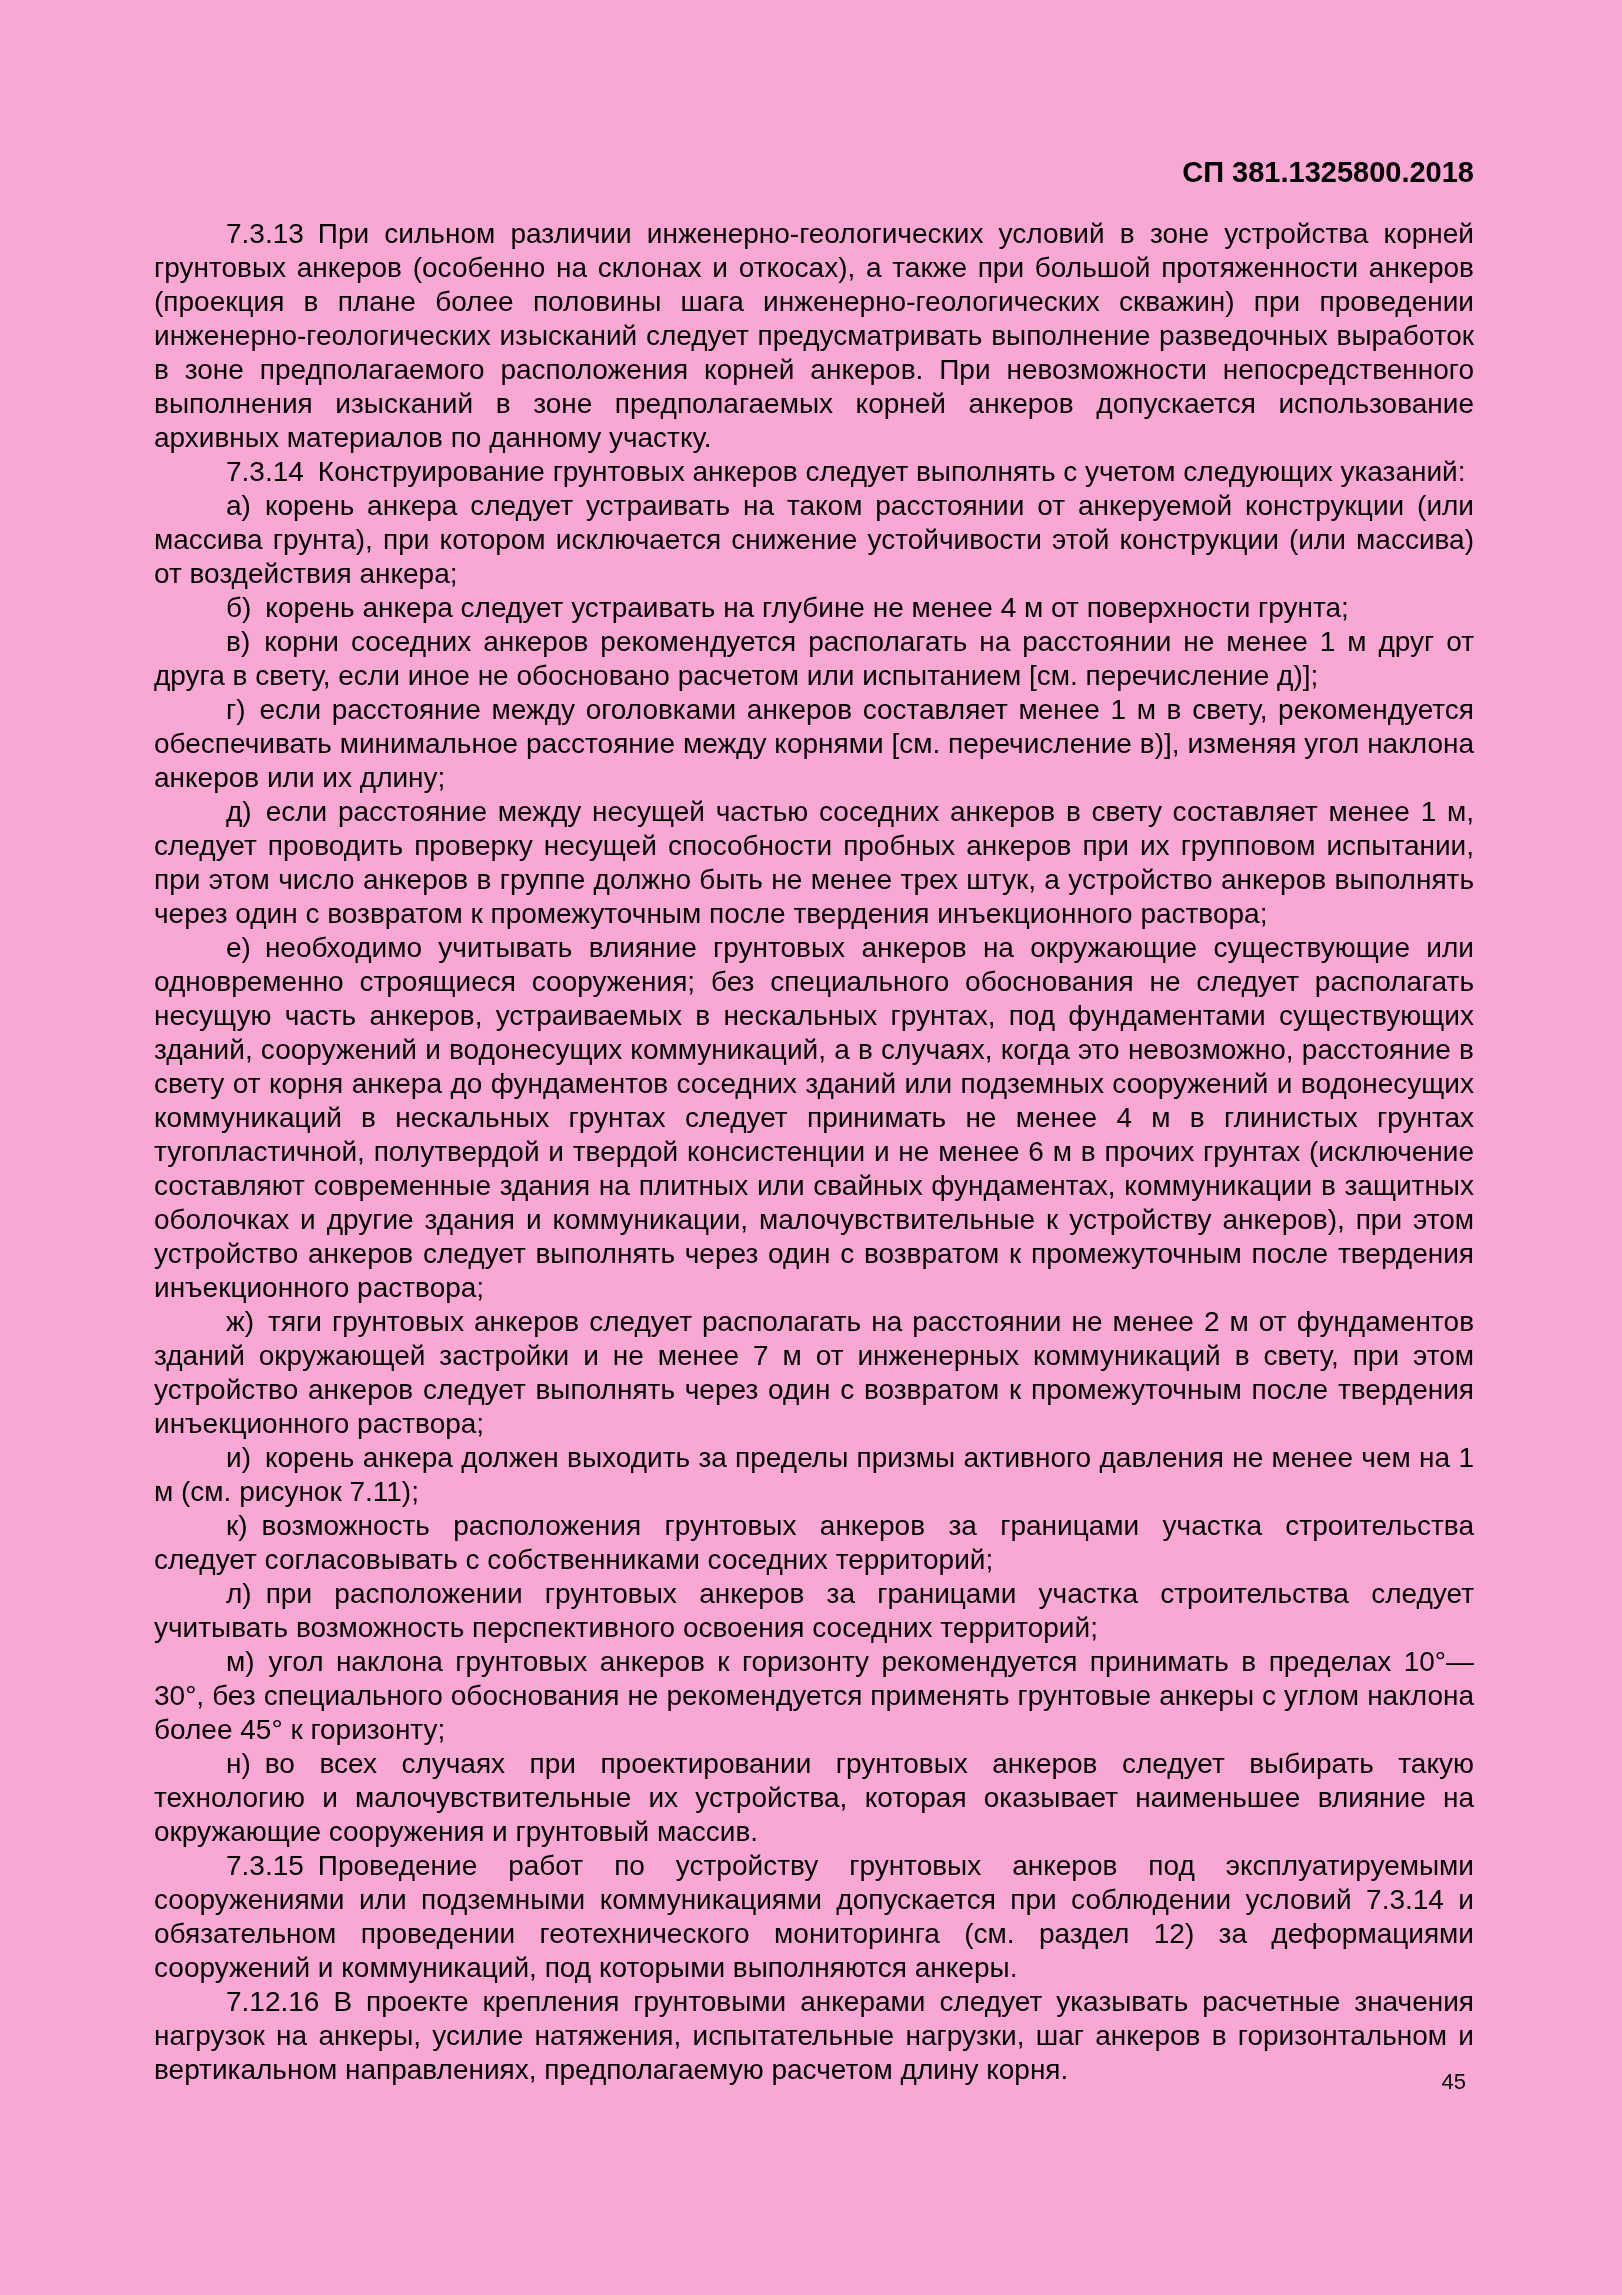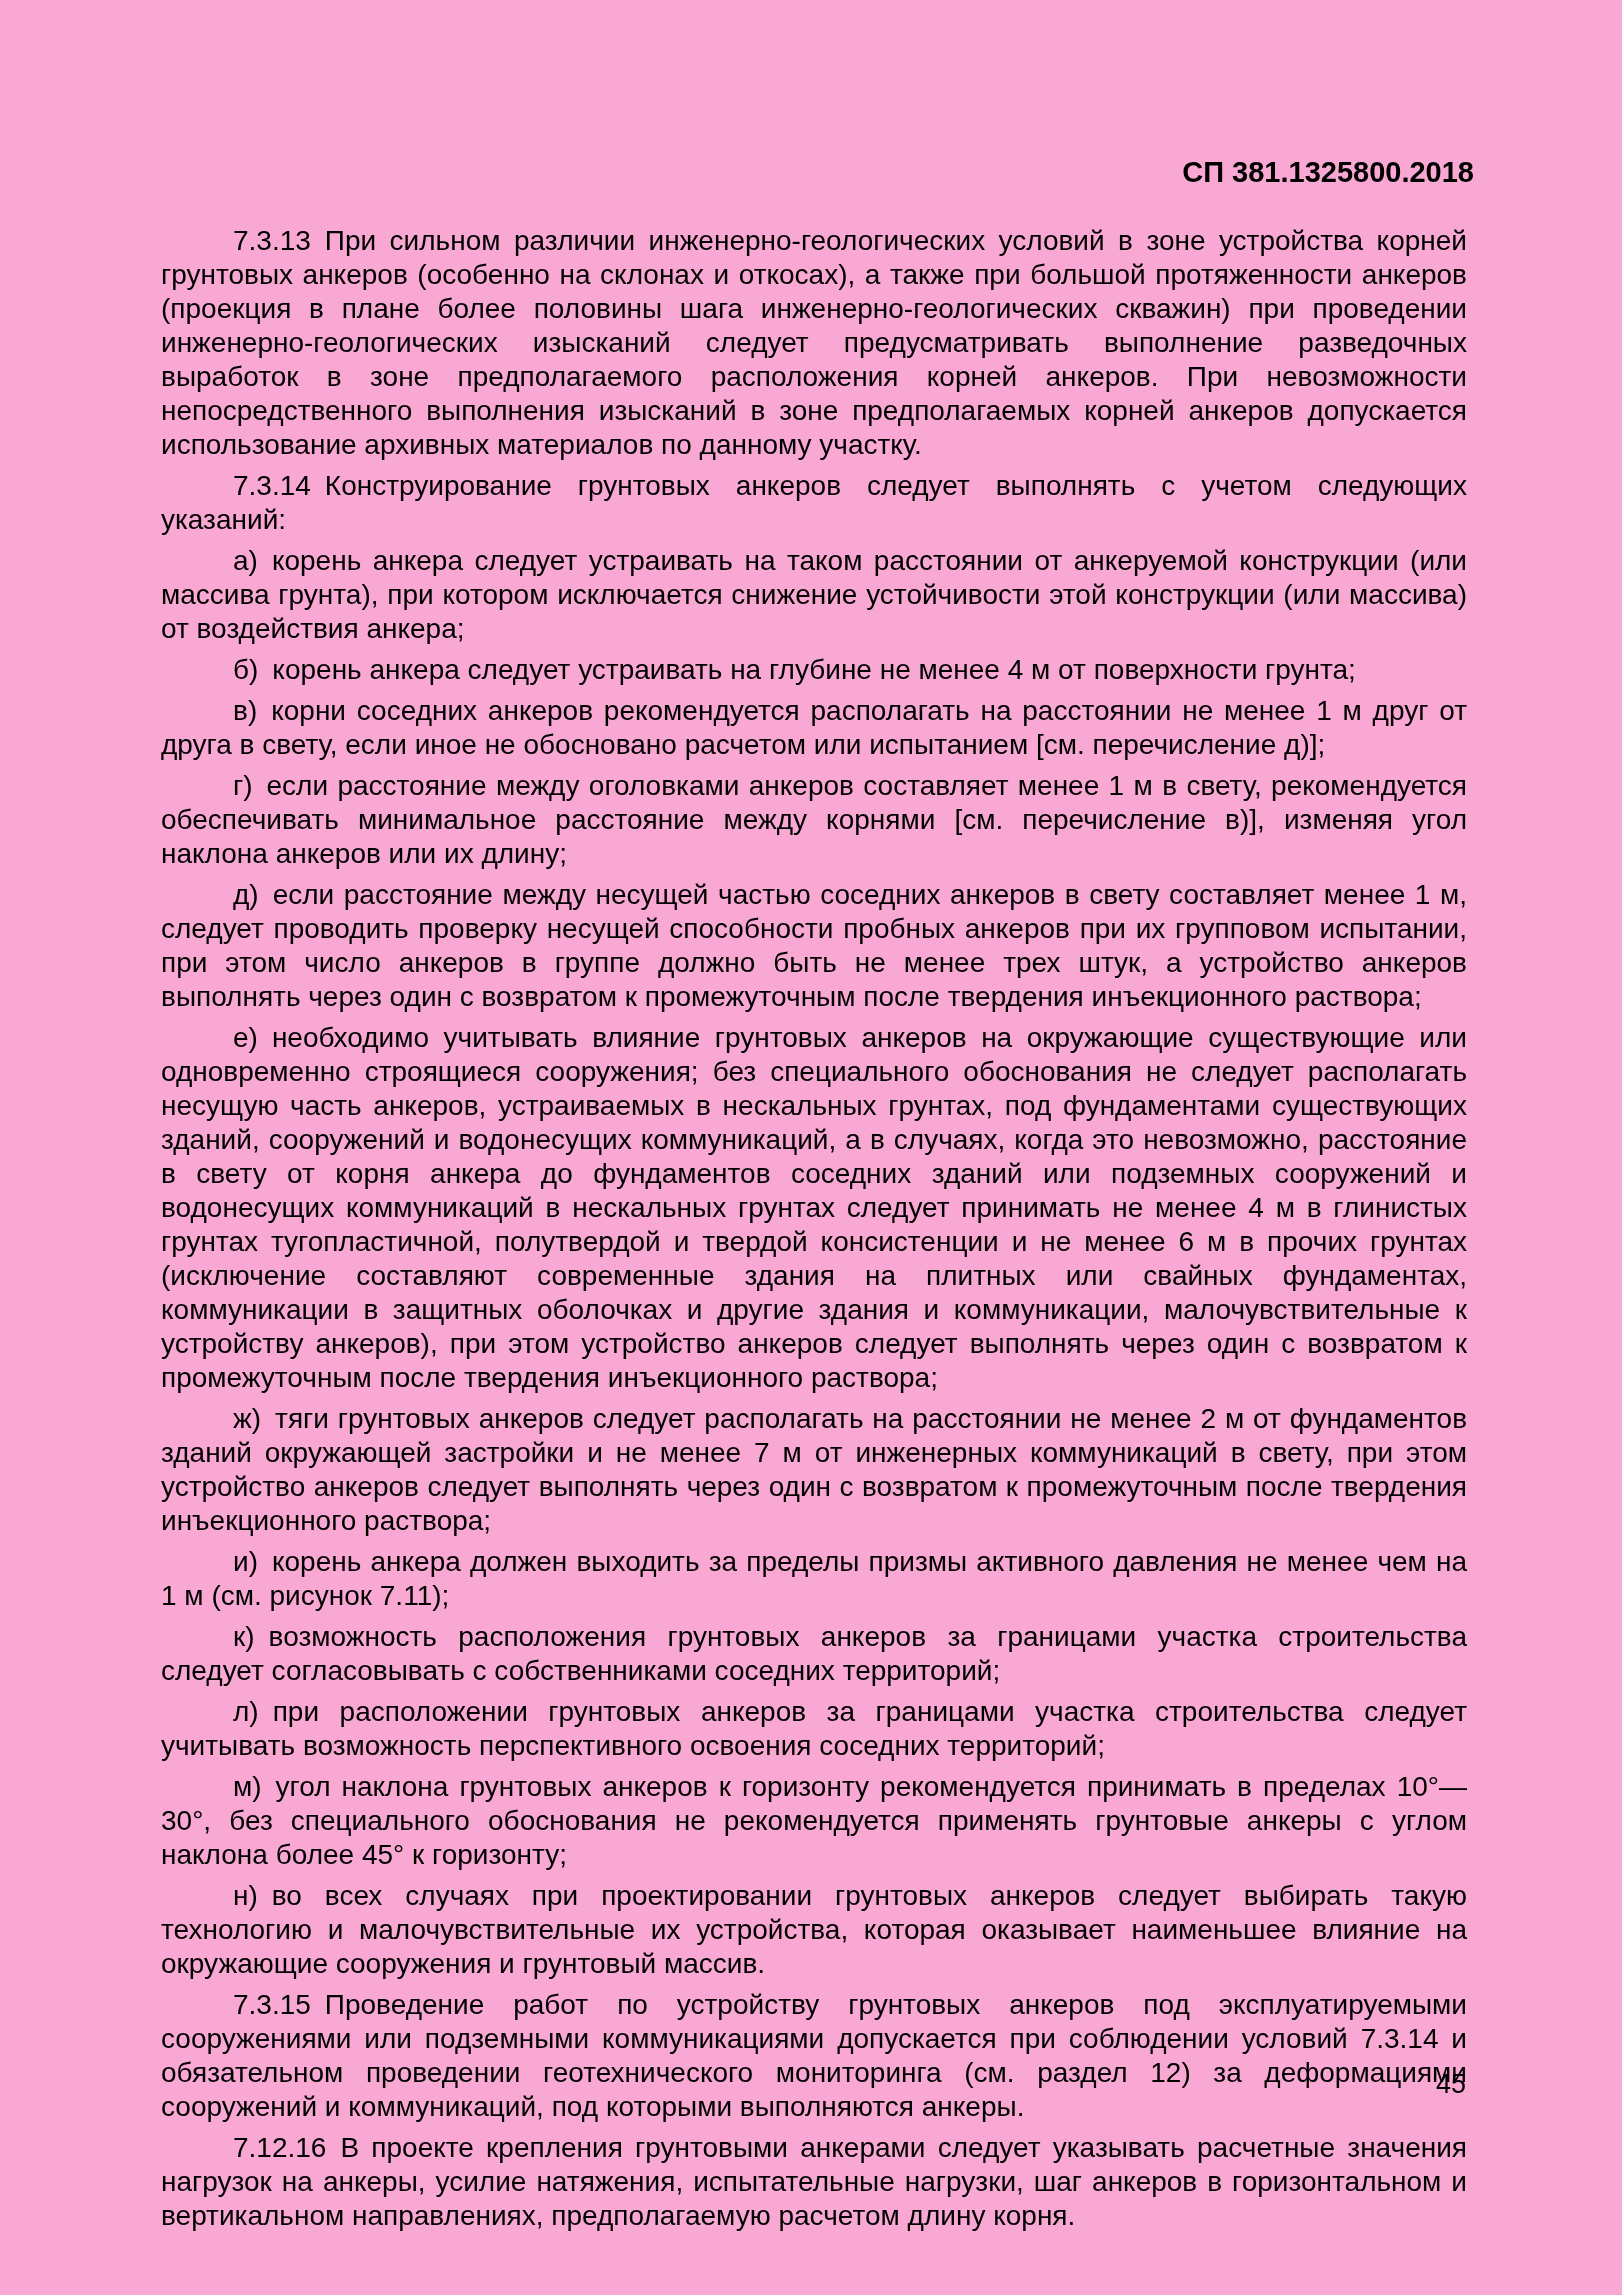--- a/index.html
+++ b/index.html
@@ -30,29 +30,29 @@
     top: 217px;
     left: 154px;
     width: 1320px;
     font-size: 28px;
     line-height: 34px;
     text-align: justify;
     hyphens: auto;
     -webkit-hyphens: auto;
   }
   .body-text p {
-    margin: 7px;
+    margin: 0;
     padding: 0;
     text-indent: 72px;
   }
   .page-number {
     position: absolute;
     top: 2069px;
     right: 157px;
-    font-size: 27px;
+    font-size: 22px;
   }
 </style>
 </head>
 <body>
 
 <div class="page">
 
   <div class="doc-header">СП 381.1325800.2018</div>
 
   <div class="body-text">

